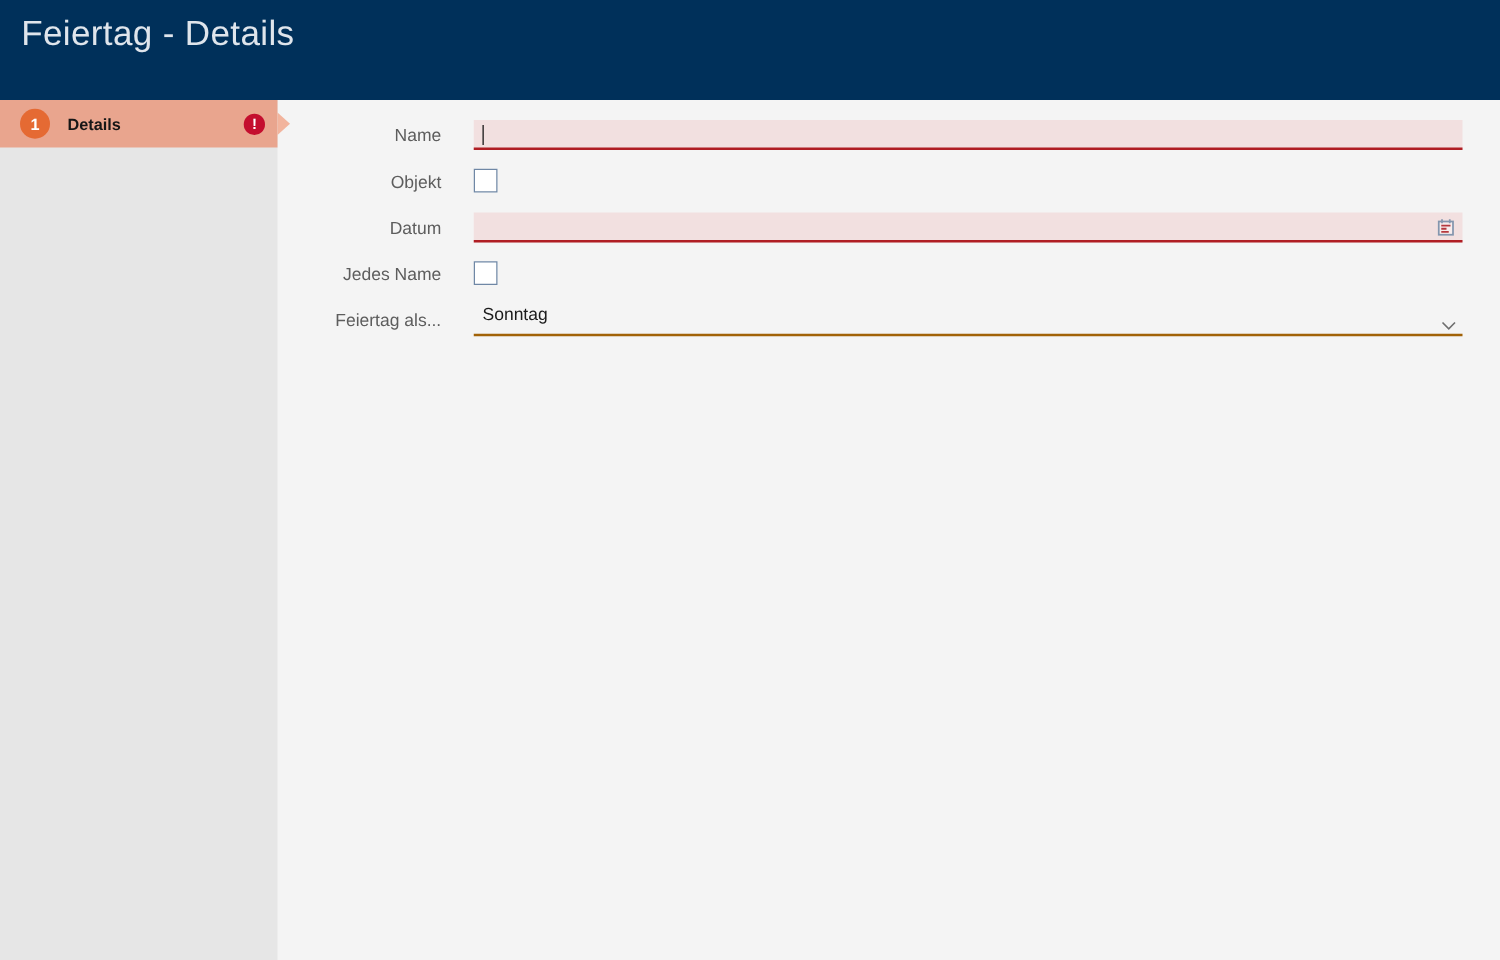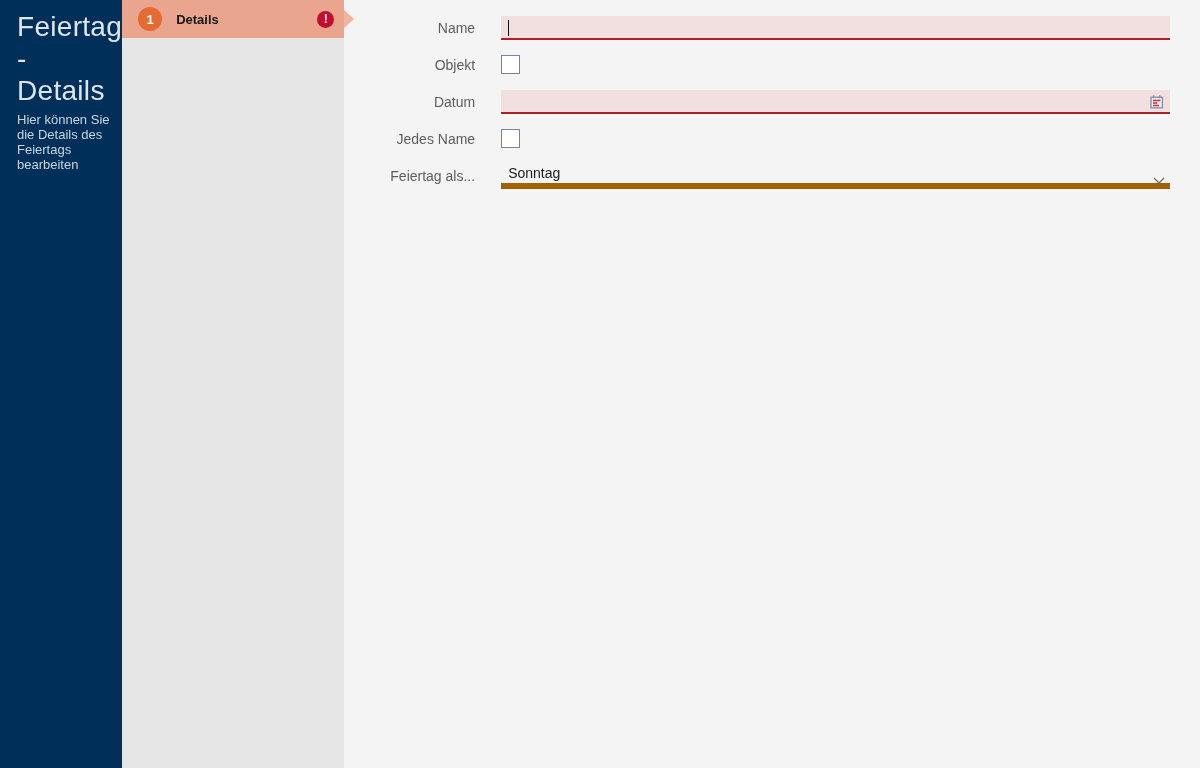--- a/index.html
+++ b/index.html
@@ -1,19 +1,19 @@
 <!DOCTYPE html>
 <html><head>
 <meta charset="utf-8">
 <style>
   * { margin:0; padding:0; box-sizing:border-box; }
   html,body { width:1200px; height:768px; overflow:hidden; }
   body { font-family:"Liberation Sans", sans-serif; background:#f4f4f4; }
 
-  .window { width:1200px; height:768px; display:flex; }
+  .window { width:1200px; height:768px; display:flex; flex-direction:column; }
 
   
   .header { flex:0 0 80px; background:#00305a; padding:11px 0 0 17px; }
   .header .title { font-size:28px; font-weight:300; color:#dfe5ec; letter-spacing:0.3px; }
   .header .subtitle { font-size:13px; color:#cbd4de; margin-top:5px; }
 
   
   .body { flex:1 1 auto; display:flex; min-height:0; }
   .sidebar { flex:0 0 222px; background:#e6e6e6; position:relative; }
 
@@ -32,39 +32,38 @@
   .input-wrap { position:relative; width:100%; }
   .text-input { width:100%; height:24px; background:#f2e0e0; border:none; border-bottom:2px solid #b01e24;
                 padding:0 26px 0 7px; font-family:inherit; font-size:14px; color:#1b1b1b; outline:none; }
   .caret { position:absolute; left:7px; top:4px; width:1px; height:16px; background:#111; }
 
   .calendar-btn { position:absolute; right:4px; top:50%; transform:translateY(-50%); width:19px; height:19px;
                   display:flex; align-items:center; justify-content:center; cursor:pointer; }
 
   .checkbox { width:19px; height:19px; background:#ffffff; border:1px solid #6f87a5; cursor:pointer; }
 
-  .combobox { position:relative; width:100%; height:26px; border-bottom:6px solid #a16207; display:flex; align-items:center;
+  .combobox { position:relative; width:100%; height:26px; border-bottom:2px solid #a16207; display:flex; align-items:flex-start;
               padding:0 26px 0 7px; font-size:14px; color:#1b1b1b; cursor:pointer; }
   .combobox .chevron { position:absolute; right:5px; top:9px; }
 
   
   .footer { flex:0 0 49px; background:#dcdcdc; display:flex; align-items:center; justify-content:flex-end; padding:0 16px; }
   .footer-check-label { font-size:15px; color:#3a3a3a; margin:0 16px 0 8px; cursor:pointer; }
   .btn { height:28px; border:none; font-family:inherit; font-size:15px; padding:0 15px; cursor:pointer; }
   .btn-finish { background:#9fb1c7; color:#e9eef4; min-width:100px; }
   .btn-cancel { background:#7a8ea8; color:#ffffff; min-width:94px; margin-left:18px; }
 </style>
 </head>
 <body>
 
 <div class="window">
 
   <div class="header">
     <div class="title">Feiertag - Details</div>
-    <div class="subtitle">Hier können Sie die Details des Feiertags bearbeiten</div>
   </div>
 
   <div class="body">
 
     <div class="sidebar">
       <div class="step-tab">
         <div class="step-circle">1</div>
         <div class="step-label">Details</div>
         <div class="error-badge">!</div>
         <div class="step-arrow"></div>

